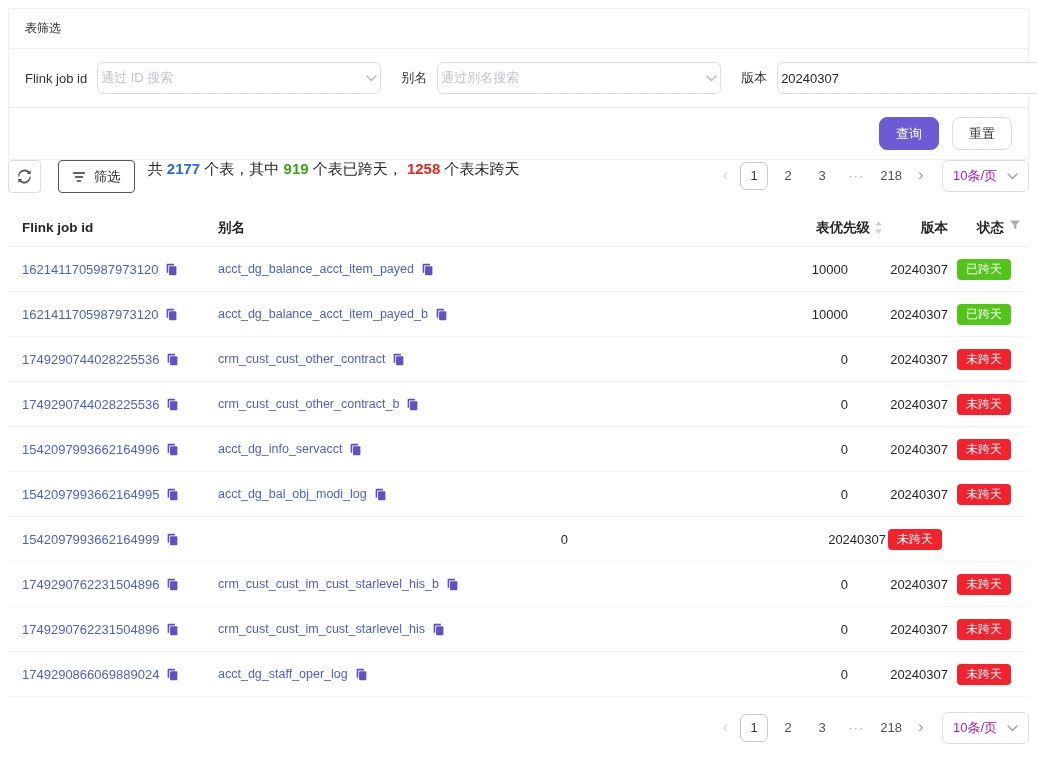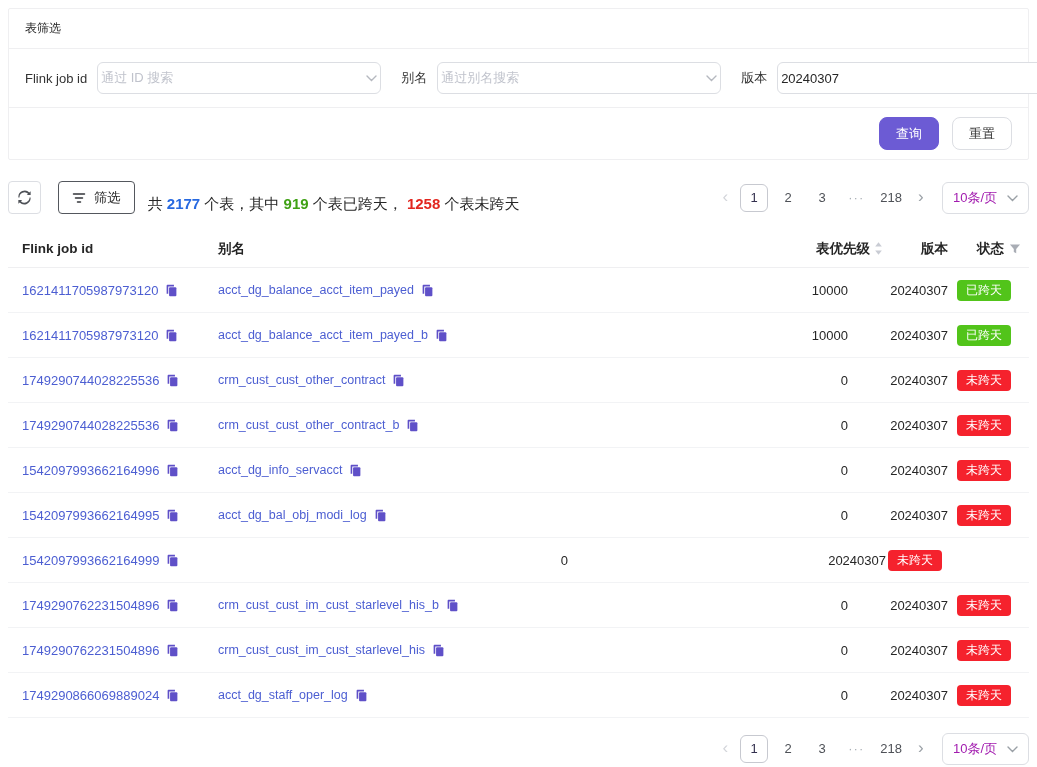--- a/index.html
+++ b/index.html
@@ -21,21 +21,21 @@
     display:flex;align-items:center;justify-content:space-between;padding:0 3px;cursor:pointer;
   }
   .placeholder{color:#c0c3cc}
   .value-text{color:#262626}
   .fc-actions{display:flex;justify-content:flex-end;gap:13px;padding:9px 16px}
   .btn{height:33px;padding:0 16px;border-radius:8px;font-size:13px;display:inline-flex;align-items:center;cursor:pointer;user-select:none}
   .btn-primary{background:var(--primary,#6c5bd4);border:1px solid var(--primary,#6c5bd4);color:#fff}
   .btn-default{background:#fff;border:1px solid #dcdee3;color:#333}
 
   
-  .toolbar{display:flex;align-items:flex-end;margin-top:21px}
+  .toolbar{display:flex;align-items:flex-start;}
   .icon-btn{width:33px;height:33px;border:1px solid #dcdee3;border-radius:4px;background:#fff;display:grid;place-items:center;cursor:pointer;margin-right:17px}
   .filter-btn{height:33px;border:1px solid #54575d;border-radius:4px;background:#fff;display:inline-flex;align-items:center;gap:8px;padding:0 13px;color:#262626;cursor:pointer;margin-right:13px}
   .summary{font-size:15px;color:#262626;white-space:nowrap}
   .summary .num{font-weight:700}
   .n-blue{color:var(--blue,#2769e0)}
   .n-green{color:var(--summary_green,#3fa114)}
   .n-red{color:var(--summary_red,#e2261f)}
 
   
   .pager{display:flex;align-items:center;margin-left:auto}
@@ -51,21 +51,21 @@
   .t-head,.t-row{display:grid;grid-template-columns:202px 1fr 280px 62px 79px;align-items:center}
   .t-head{height:38px;border-bottom:1px solid #efeff1;font-weight:700;font-size:13.5px;color:#262626}
   .t-row{height:45px;border-bottom:1px solid #f2f3f5}
   .cell{min-width:0}
   .c-id{padding-left:14px;display:flex;align-items:center;gap:7px}
   .c-alias{display:flex;align-items:center;gap:7px;padding-left:8px}
   .th-alias{padding-left:8px}
   .th-priority{display:flex;align-items:center;justify-content:flex-end;gap:3px;padding-right:4px;cursor:pointer}
   .c-priority{text-align:right;padding-right:40px;color:#262626}
   .th-version,.c-version{text-align:right;padding-right:2px;color:#262626}
-  .th-status{display:flex;align-items:center;justify-content:flex-end;gap:5px;padding-right:8px}
+  .th-status{display:flex;justify-content:flex-end;gap:5px;padding-right:8px}
   .c-status{text-align:right;padding-right:18px}
   .link{color:var(--link,#4c5ed2);text-decoration:none;cursor:pointer;white-space:nowrap}
   .link.alias{font-size:12.5px}
   .copy{color:var(--copy,#5f50c8);display:inline-flex;cursor:pointer;line-height:0}
   .badge{display:inline-block;font-size:12px;color:#fff;padding:3px 9px;border-radius:4px;line-height:1.25;white-space:nowrap}
   .badge-green{background:var(--green,#52c41a)}
   .badge-red{background:var(--red,#f5222d)}
 
   .bottom-pager-row{display:flex;margin-top:15px}
   .sort-icon,.funnel-icon,.chev-icon,.cal-icon{display:inline-flex;line-height:0}

